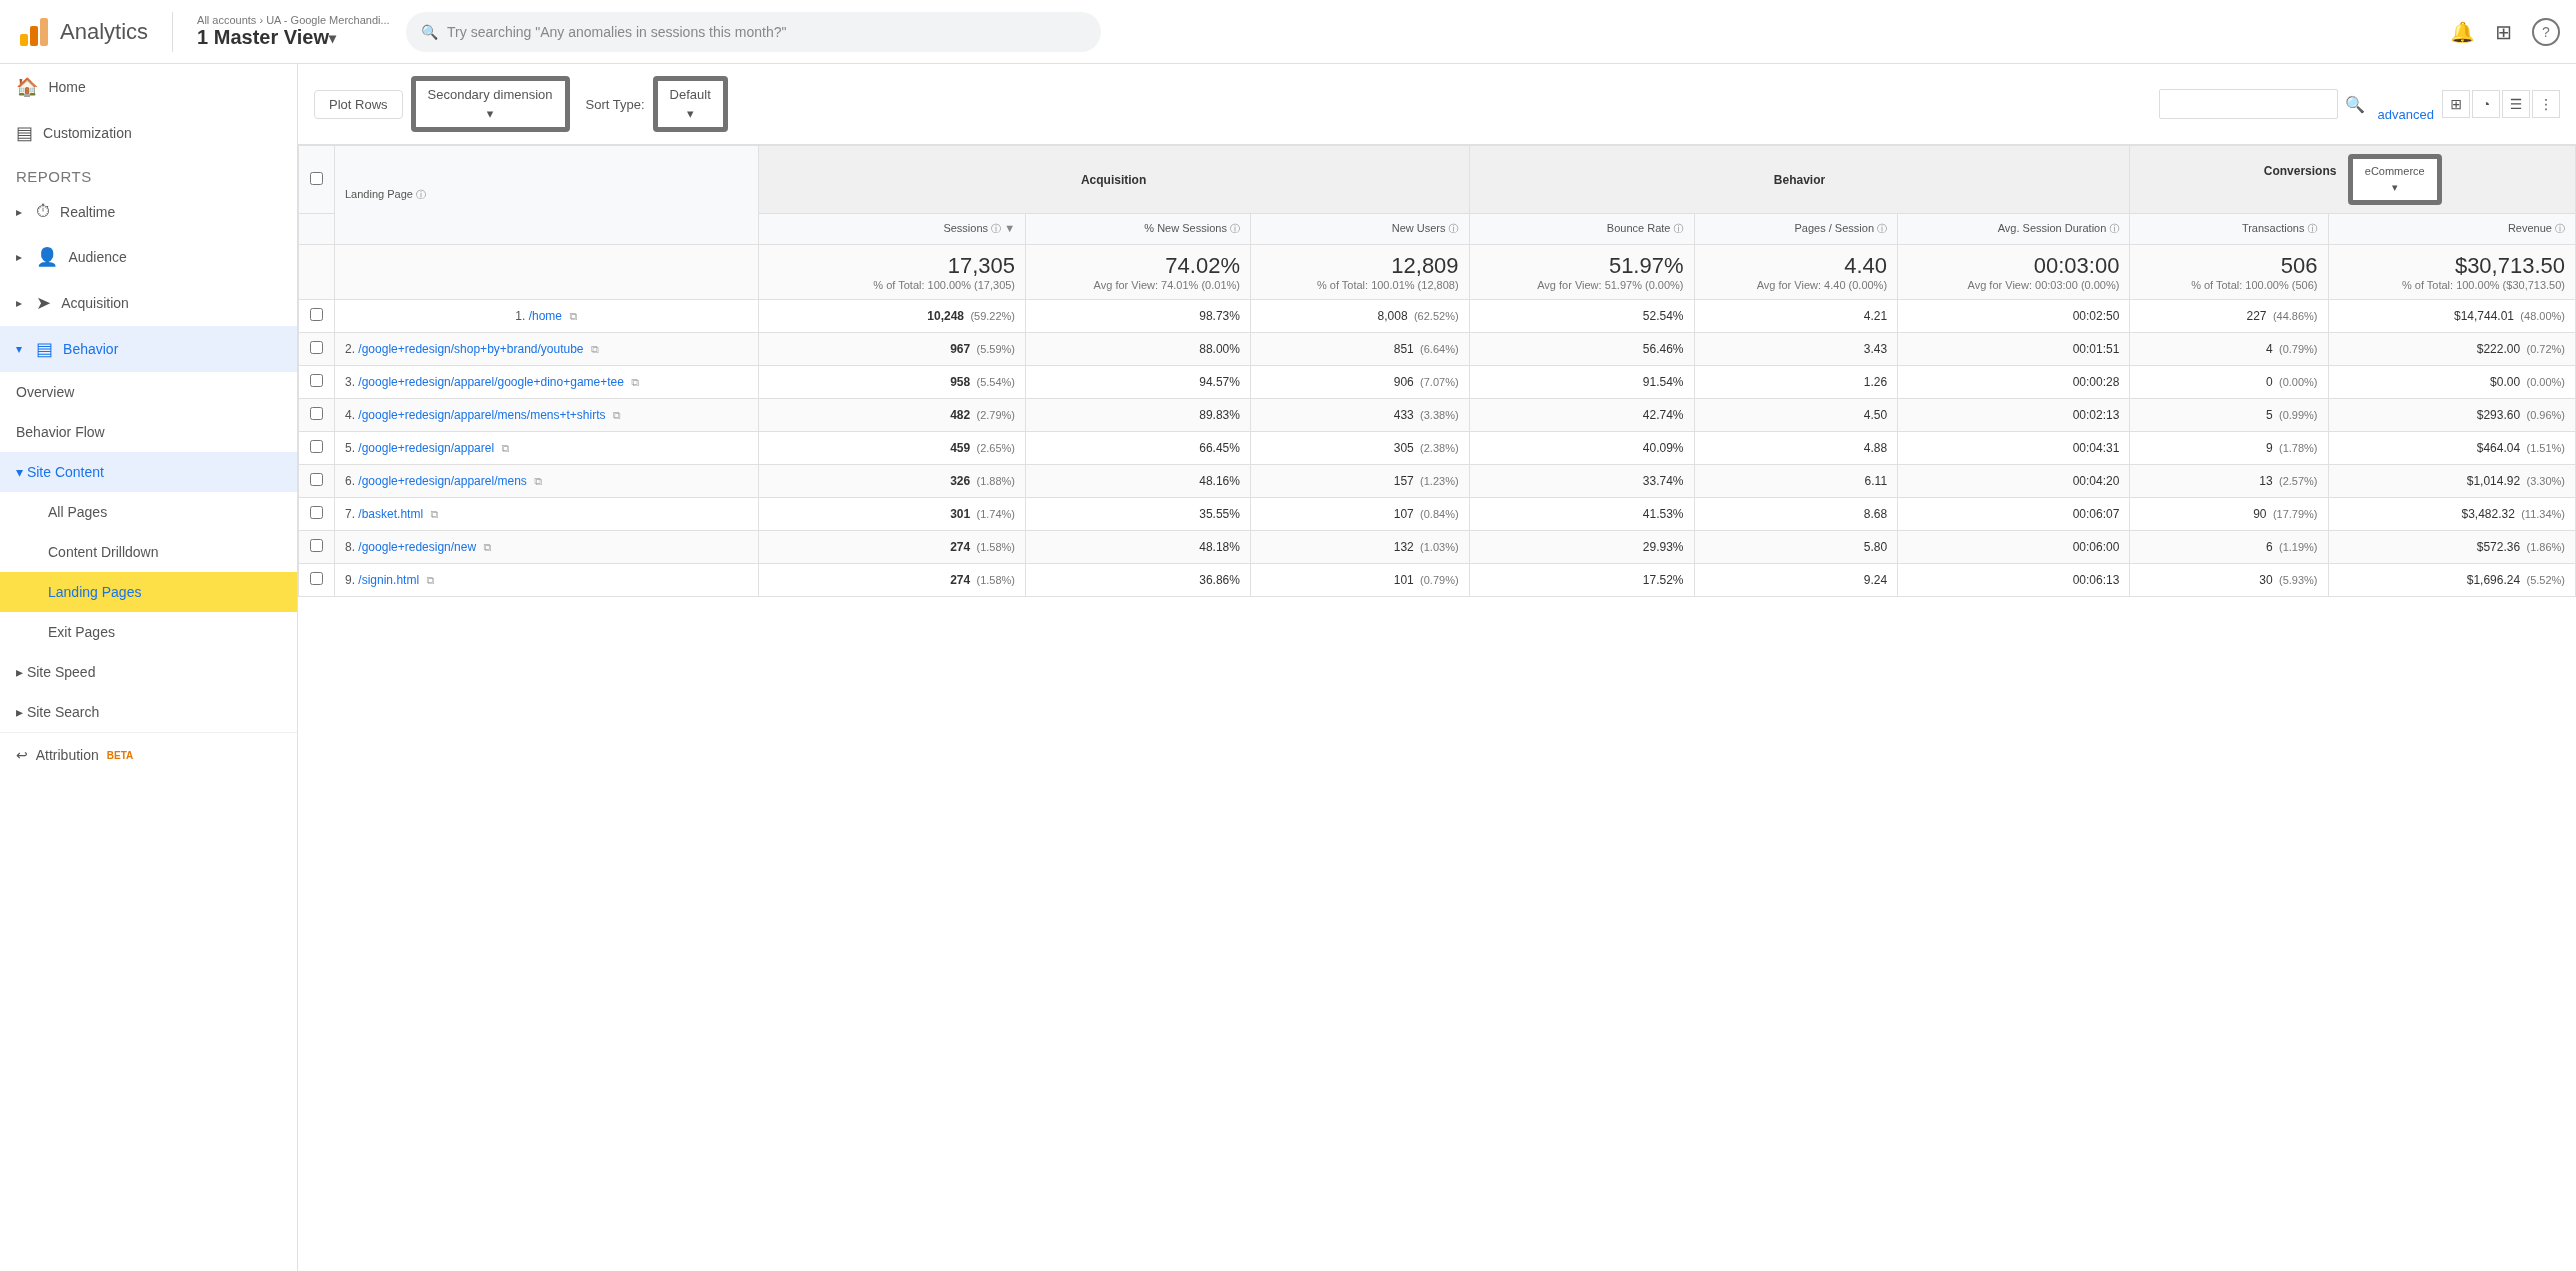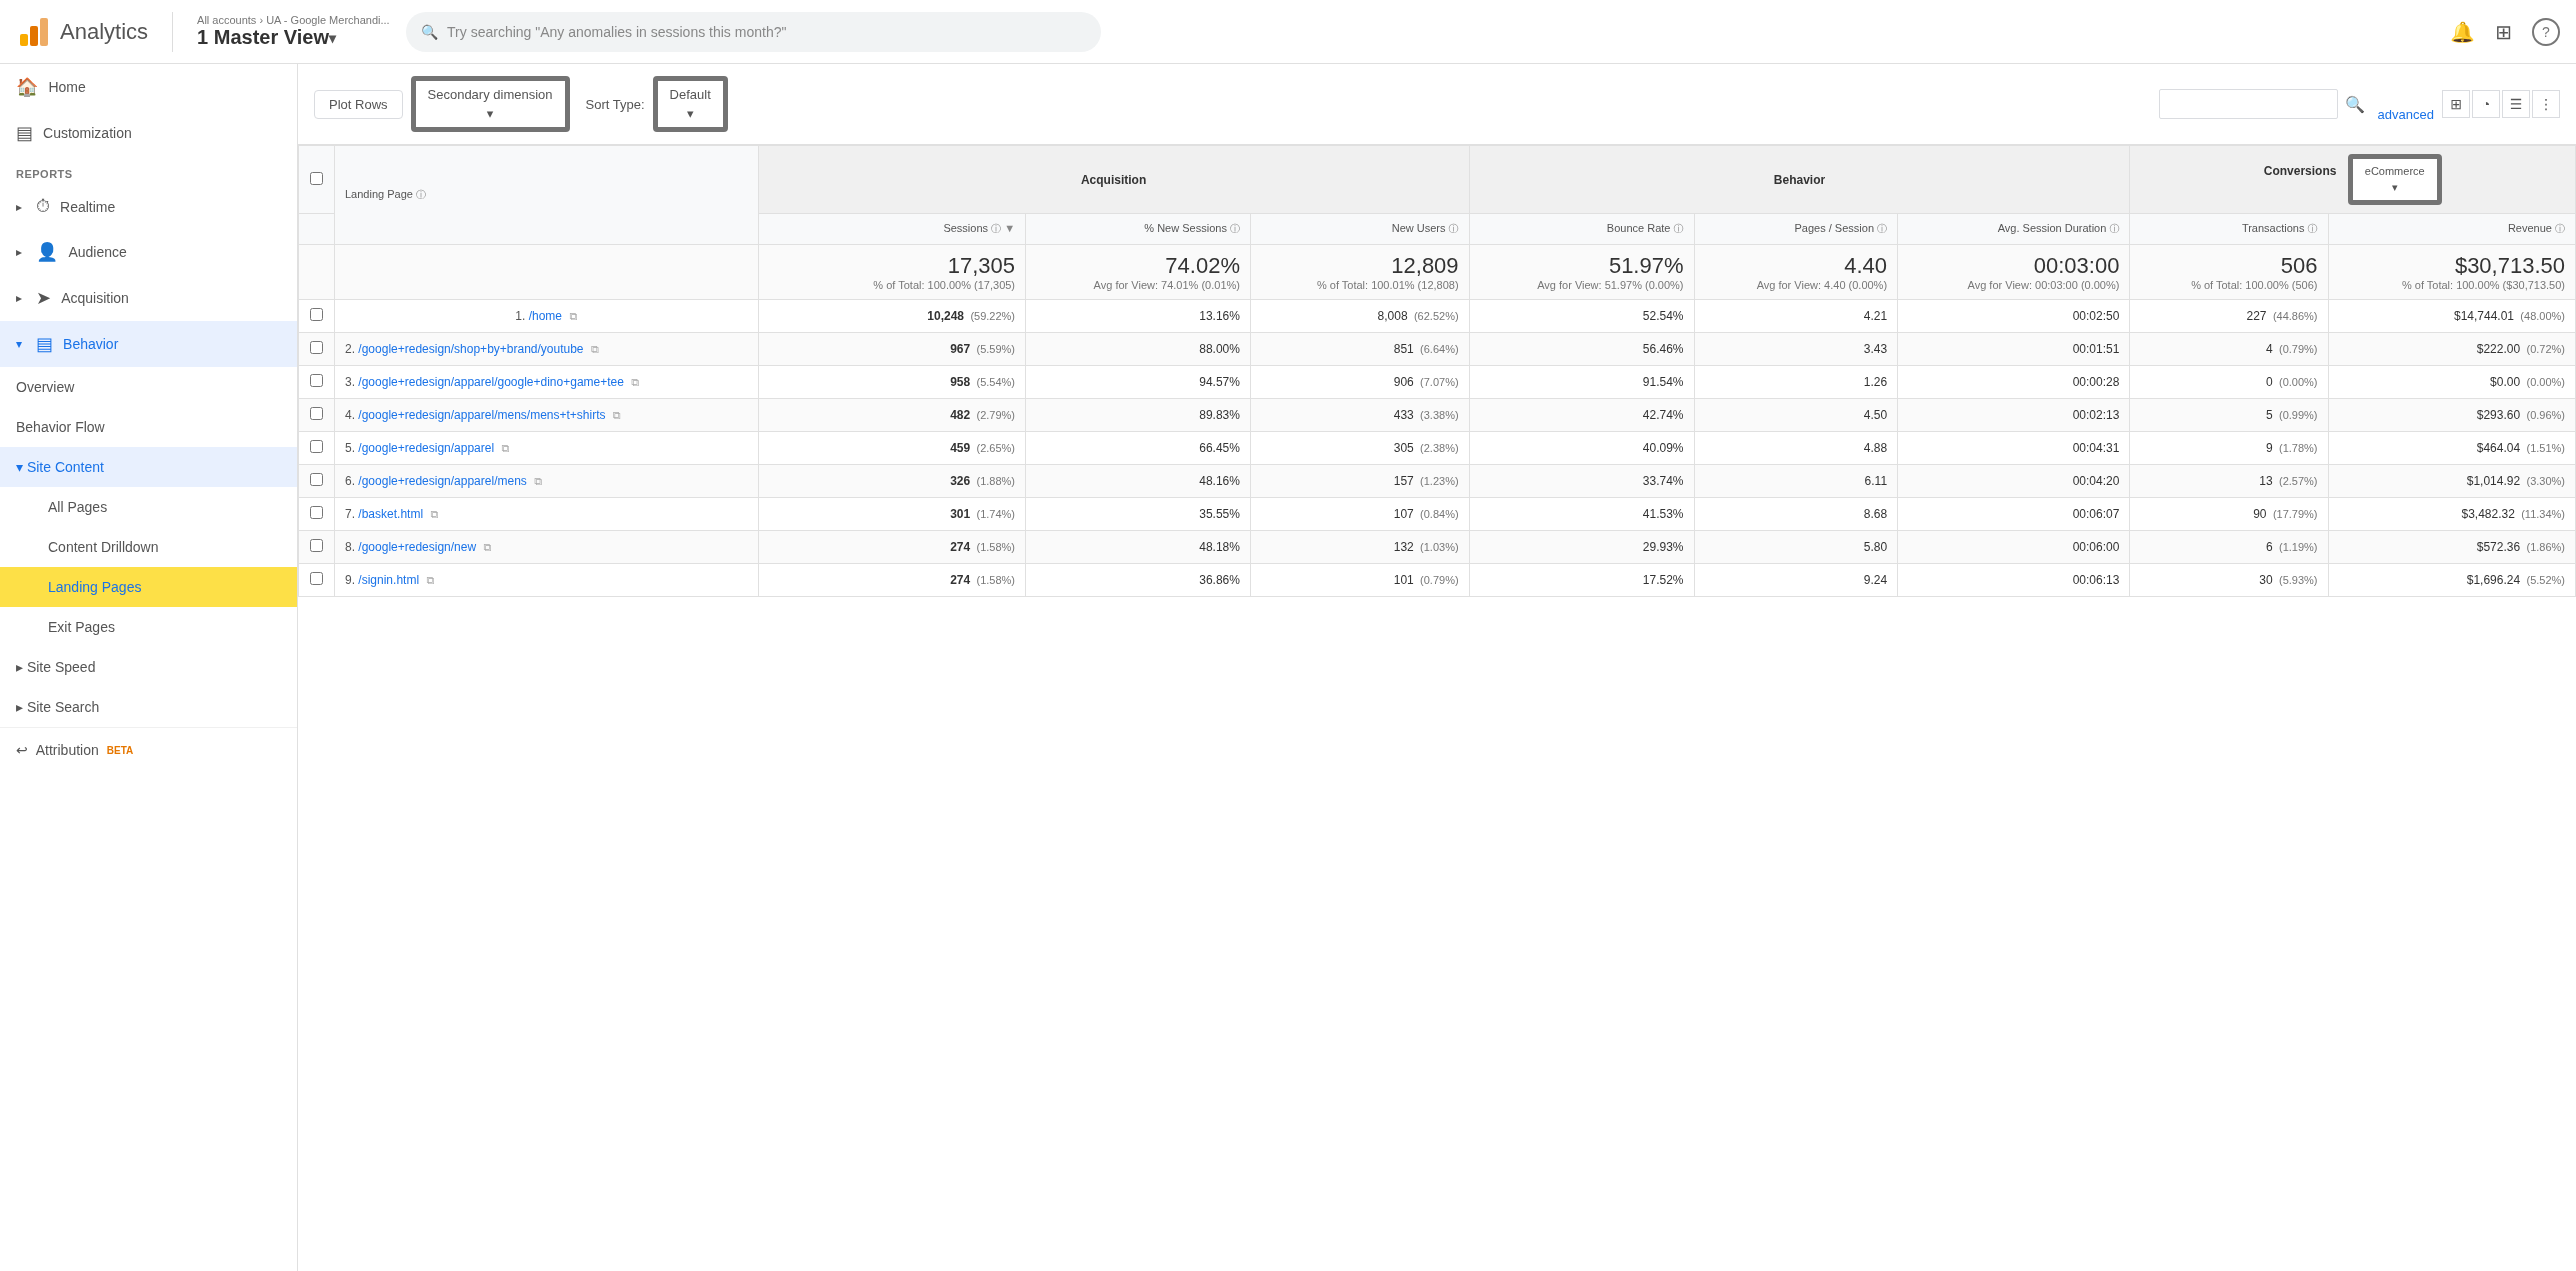--- a/index.html
+++ b/index.html
@@ -19,21 +19,21 @@
     .header-icons { margin-left: auto; display: flex; align-items: center; gap: 20px; color: #555; font-size: 20px; }
 
     
     .layout { display: flex; height: calc(100vh - 64px); }
 
     
     .sidebar { width: 298px; min-width: 298px; background: #fff; border-right: 1px solid #e0e0e0; overflow-y: auto; }
     .sidebar-item { display: flex; align-items: center; gap: 10px; padding: 12px 16px; cursor: pointer; color: #555; font-size: 14px; }
     .sidebar-item.active { background: #e8f0fe; color: #1a73e8; }
     .sidebar-item .icon { font-size: 18px; }
-    .sidebar-section-label { font-size: 11px; font-weight: 700; color: #777; padding: 12px 16px 4px; text-transform: uppercase; letter-spacing: 0.5px; }
+    .sidebar-section-label { font-size: 15px; font-weight: 400; color: #777; padding: 12px 16px 4px; text-transform: uppercase; letter-spacing: 0.5px; }
     .sidebar-item.indent1 { }
     .sidebar-item.indent2 { padding-left: 48px; }
     .sidebar-item .expand { font-size: 12px; margin-right: 4px; }
     .sidebar-item.active-page { color: #1a73e8; font-weight: 500; }
 
     
     .main { flex: 1; overflow-y: auto; background: #fff; }
 
     
     .toolbar { display: flex; align-items: center; gap: 8px; padding: 12px 16px; border-bottom: 1px solid #e0e0e0; }
@@ -295,21 +295,21 @@
             </td>
           </tr>
         <tr style="background: rgb(255, 255, 255);">
     <td class="checkbox-cell"><input type="checkbox" style=""></td>
     <td style="text-align:center;">
       <span class="row-num">1.</span>
       <a class="page-link">/home</a>
       <span class="copy-icon">⧉</span>
     </td>
     <td><strong>10,248</strong> <span class="pct">(59.22%)</span></td>
-    <td>13.16%</td>
+    <td>98.73%</td>
     <td>8,008 <span class="pct">(62.52%)</span></td>
     <td>52.54%</td>
     <td>4.21</td>
     <td>00:02:50</td>
     <td>227 <span class="pct">(44.86%)</span></td>
     <td>$14,744.01 <span class="pct">(48.00%)</span></td>
   </tr>
             <tr style="background: rgb(250, 250, 250);">
     <td class="checkbox-cell"><input type="checkbox" style=""></td>
     <td style="text-align:left;">

